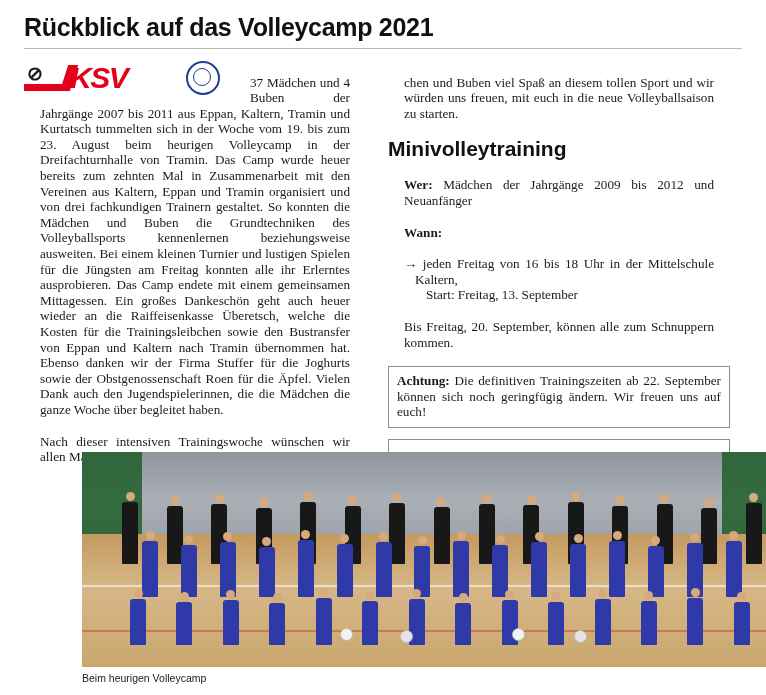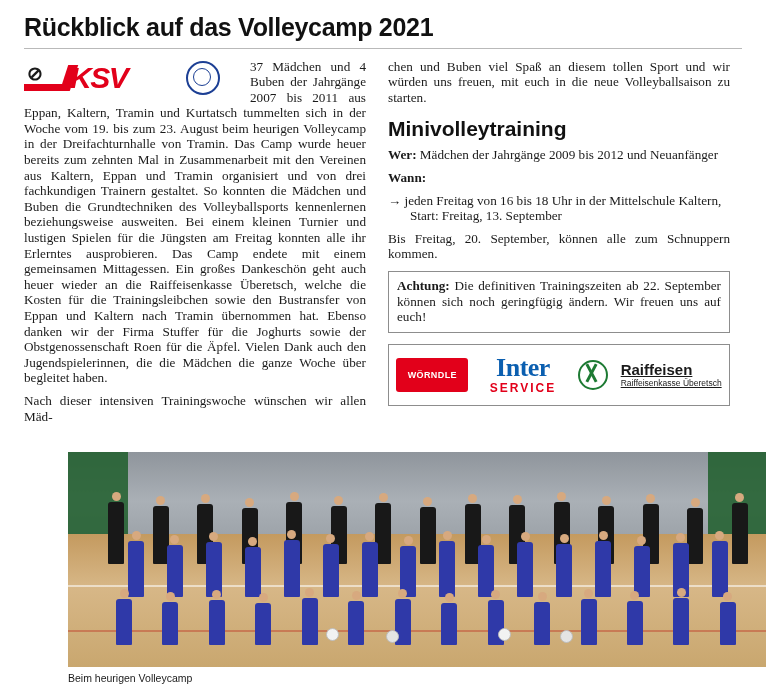--- a/index.html
+++ b/index.html
@@ -50,21 +50,21 @@
   .cols {
     display: flex;
     gap: 22px;
     margin-top: 10px;
   }
   .col {
     width: 342px;
     flex: 0 0 342px;
   }
   .col p {
-    margin: 0;
+    margin: 16px;
     font-size: 13.2px;
     line-height: 15.6px;
     text-align: justify;
     text-justify: inter-word;
     hyphens: auto;
   }
   .col p + p { margin-top: 7px; }
 
   
   .logostrip {
@@ -236,21 +236,21 @@
   }
   .sp-raiff .rt2 {
     font-family: "Liberation Sans", sans-serif;
     font-size: 8.5px;
     color: #1a1a1a;
   }
 
   
   .photo-wrap {
     position: absolute;
-    left: 26px;
+    left: 40px;
     top: 438px;
     width: 678px;
     height: 238px;
     padding-left: 42px;
   }
   .photo {
     position: relative;
     width: 718px;
     height: 215px;
     overflow: hidden;

